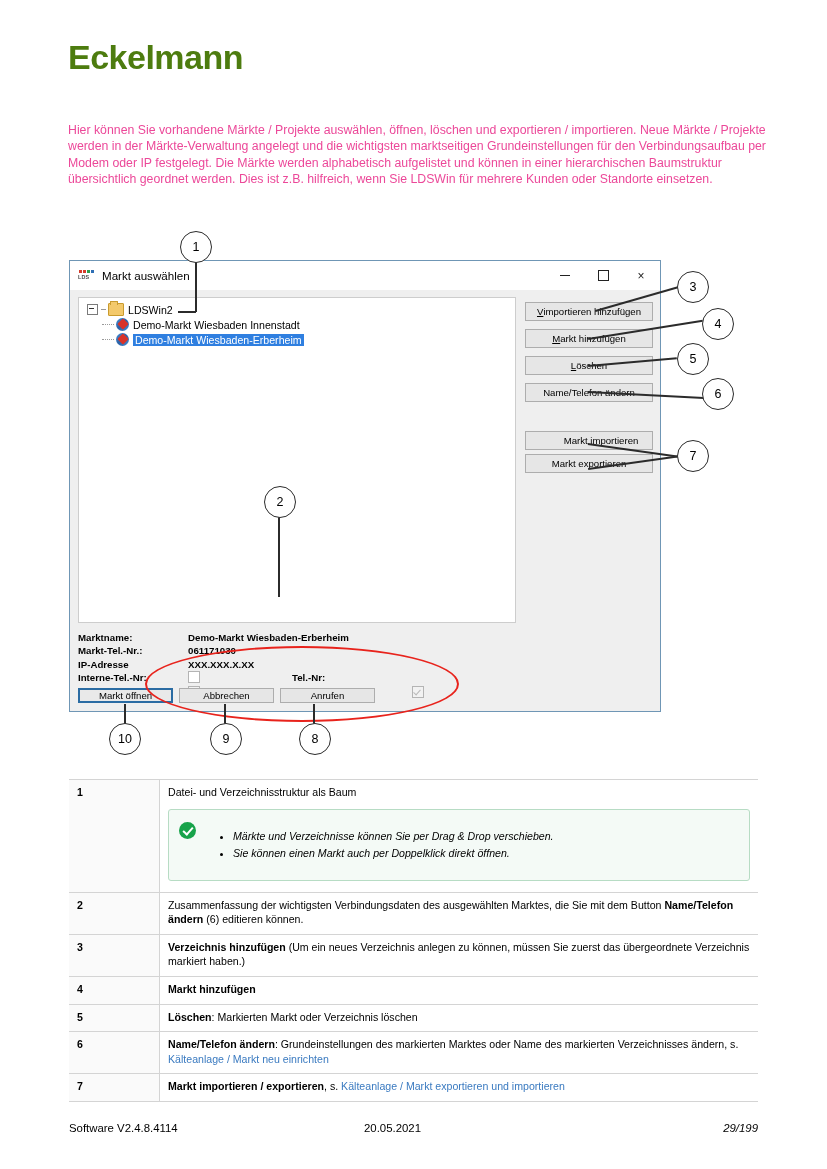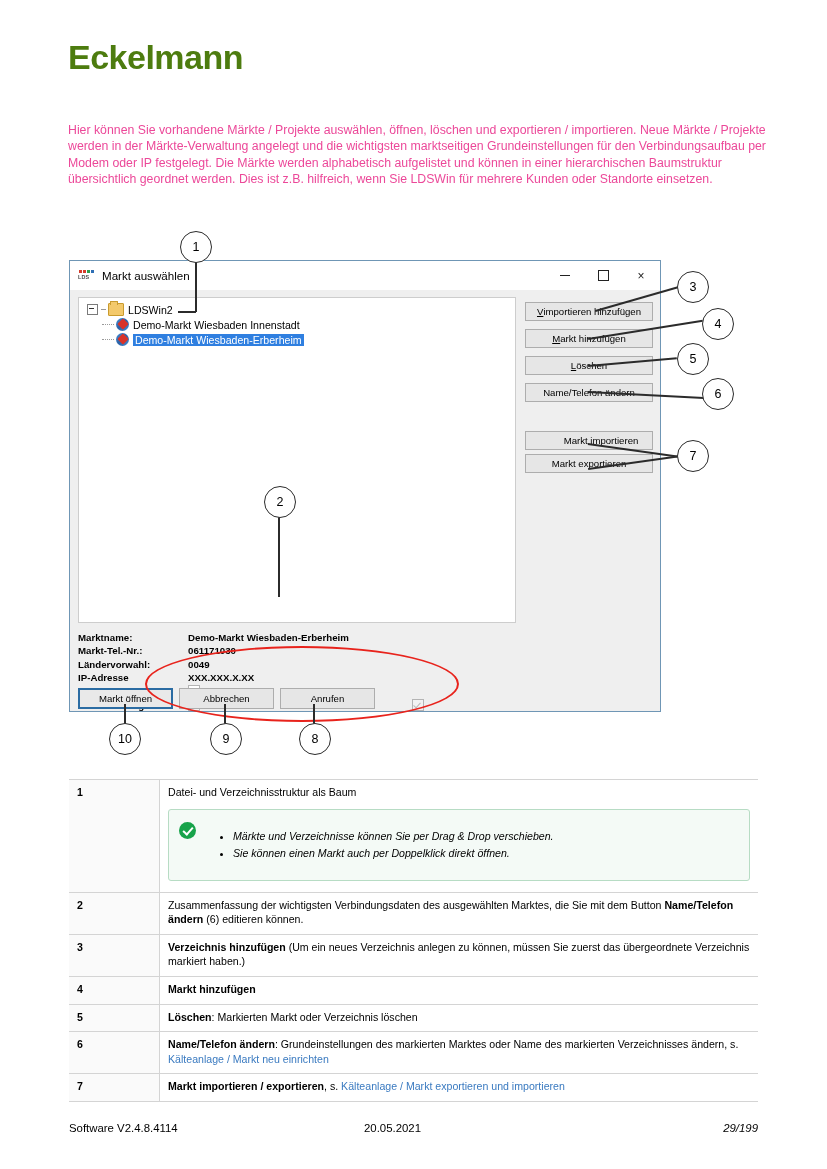--- a/index.html
+++ b/index.html
@@ -263,21 +263,21 @@
   
   .bottombtns {
     position: absolute;
     left: 8px;
     top: 427px;
     display: flex;
     gap: 6px;
   }
   .btn-b {
     width: 95px;
-    height: 21px;
+    height: 15px;
     background: #e6e6e6;
     border: 1px solid #adadad;
     box-sizing: border-box;
     font-size: 9.6px;
     display: flex;
     align-items: center;
     justify-content: center;
   }
   .btn-b.primary {
     border: 2px solid #2b6ca3;
@@ -467,24 +467,20 @@
     <div class="details">
       <div class="drow">
         <span class="dkey">Marktname:</span>
         <span class="dval">Demo-Markt Wiesbaden-Erberheim</span>
       </div>
       <div class="drow">
         <span class="dkey">Markt-Tel.-Nr.:</span>
         <span class="dval">061171030</span>
       </div>
       <div class="drow">
-        <span class="dkey">Ländervorwahl:</span>
-        <span class="dval">0049</span>
-      </div>
-      <div class="drow">
         <span class="dkey">IP-Adresse</span>
         <span class="dval">XXX.XXX.X.XX</span>
       </div>
       <div class="drow">
         <span class="dkey">Interne-Tel.-Nr:</span>
         <span class="dval" style="width:104px;flex:0 0 auto;"><span class="cbx"></span></span>
         <span class="dval">Tel.-Nr:</span>
       </div>
       <div class="drow">
         <span class="dkey">Markt-Prüfung:</span>

